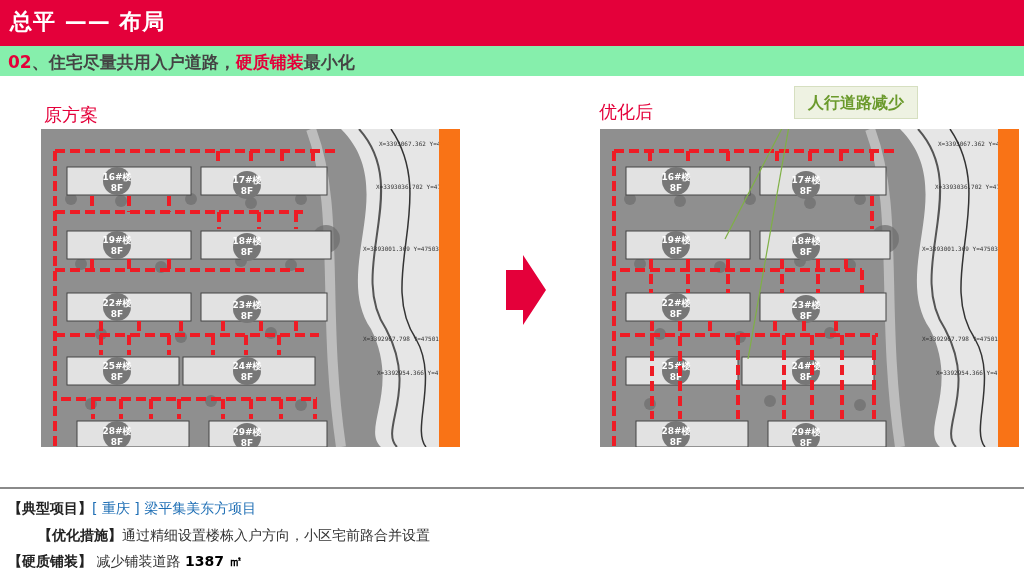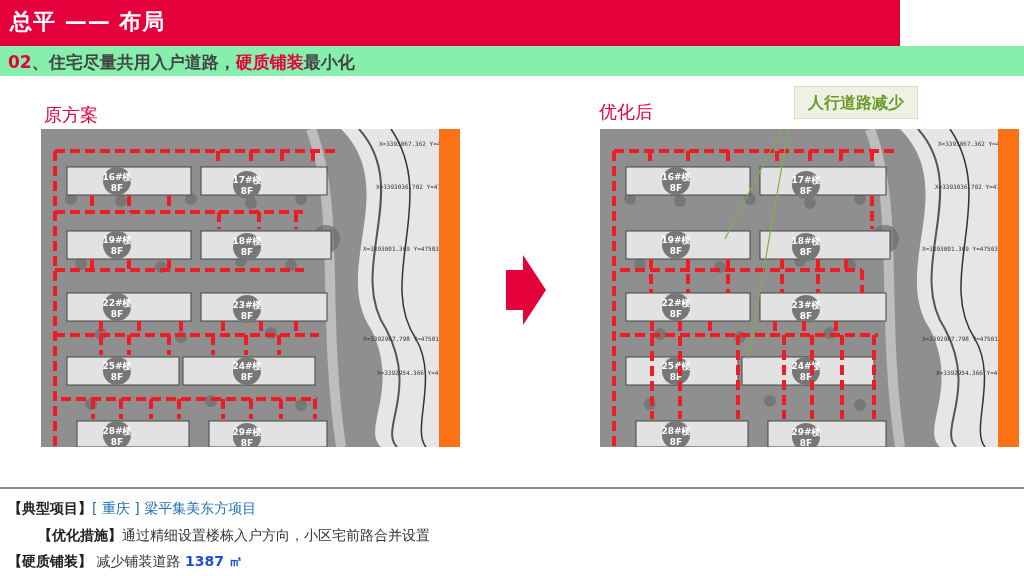--- a/index.html
+++ b/index.html
@@ -1,19 +1,19 @@
 <!DOCTYPE html>
 <html><head>
   <meta charset="utf-8">
   <style>
     * { margin: 0; padding: 0; box-sizing: border-box; }
     html, body { width: 1024px; height: 576px; background: #ffffff; overflow: hidden; }
     body { font-family: "DejaVu Sans", "Liberation Sans", sans-serif; position: relative; }
 
-    .title-bar { position: absolute; left: 0; top: 0; width: 900px; height: 46px; background: #e4003a; }
+    .title-bar { position: absolute; left: 0; top: 0; width: 1024px; height: 46px; background: #e4003a; }
     .title-bar .title { position: absolute; left: 10px; top: 7px; color: #ffffff; font-size: 22px; font-weight: bold; letter-spacing: 1px; }
 
     .subtitle-bar { position: absolute; left: 0; top: 46px; width: 1024px; height: 30px; background: #86efac; padding-left: 28px; }
     .subtitle-bar .sub { position: absolute; left: 8px; top: 5px; font-size: 17px; font-weight: bold; color: #444444; white-space: nowrap; }
     .sub .num { color: #e4003a; }
     .sub .hl { color: #e4003a; }
 
     .plan-label { position: absolute; font-size: 18px; color: #e4003a; }
 
     .plan { position: absolute; width: 419px; height: 318px; background: #f97316; overflow: hidden; }
@@ -22,21 +22,21 @@
     .arrow { position: absolute; left: 506px; top: 255px; }
 
     .callout { position: absolute; left: 794px; top: 86px; width: 124px; height: 33px; background: #eef2e2; border: 1px solid #d6dfc0; }
     .callout span { position: absolute; left: 0; right: 0; top: 6px; text-align: center; font-size: 16px; font-weight: bold; color: #6b9a2c; }
 
     .divider { position: absolute; left: 0; top: 487px; width: 1024px; height: 2px; background: #8a8a8a; }
 
     .info { position: absolute; left: 8px; font-size: 14px; color: #333333; white-space: nowrap; }
     .info .key { font-weight: bold; color: #222222; }
     .info .link { color: #1f6fb5; }
-    .info .big { color: #1d4ed8; font-weight: bold; }
+    .info .big { color: #000000; font-weight: bold; }
   </style>
 </head>
 <body>
 
 <div class="title-bar">
   <span class="title">总平 —— 布局</span>
 </div>
 
 <div class="subtitle-bar">
   <span class="sub"><span class="num">02</span><span>、</span><span>住宅尽量共用入户道路，</span><span class="hl">硬质铺装</span><span>最小化</span></span>

